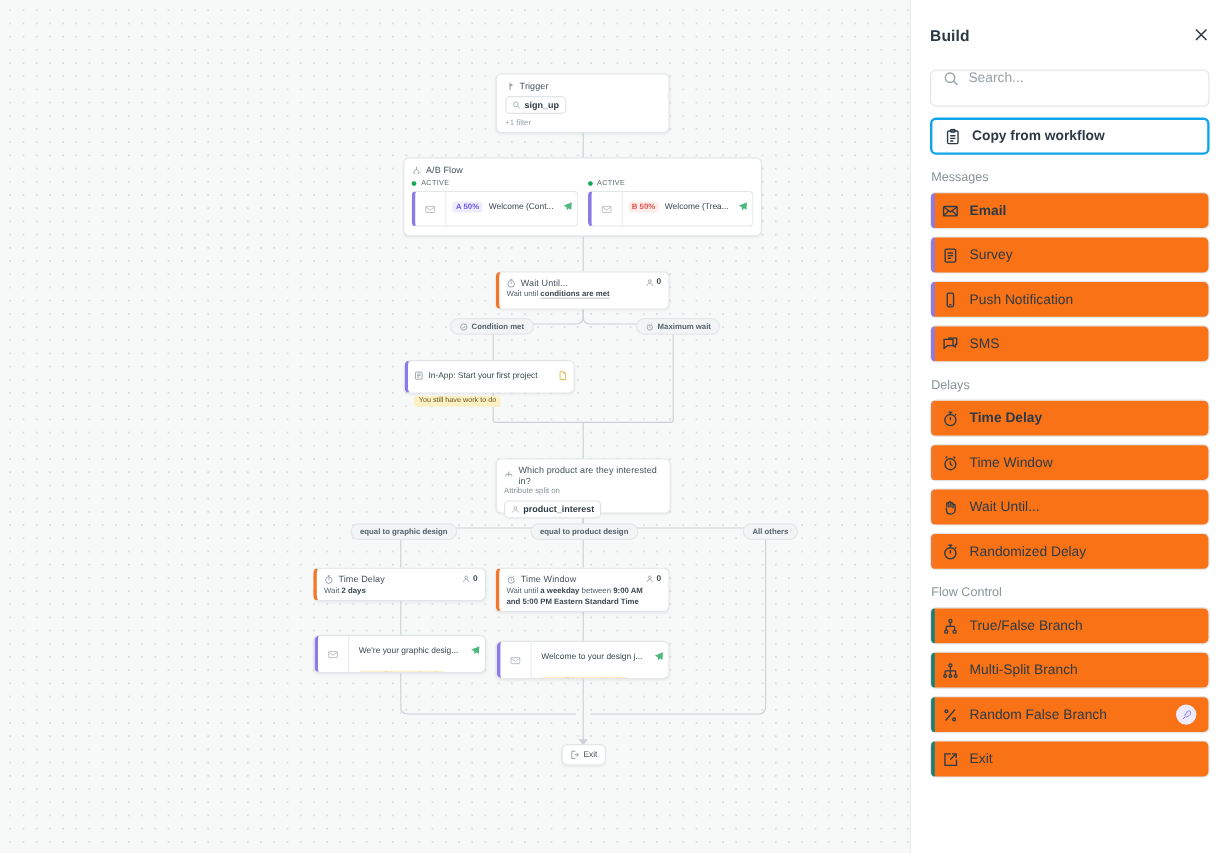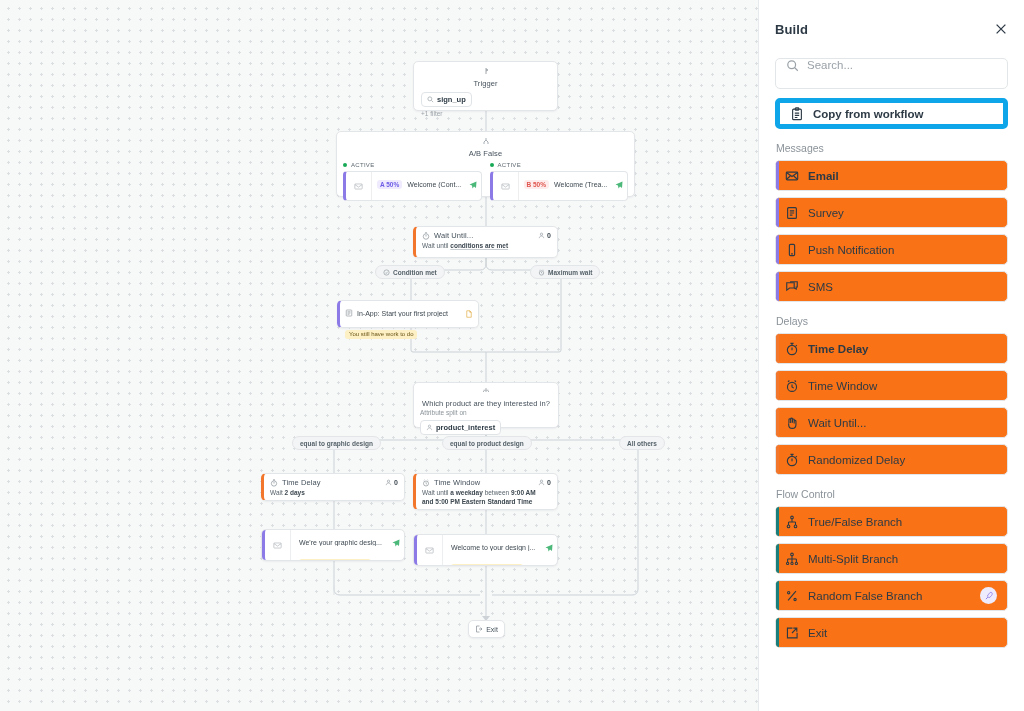--- a/index.html
+++ b/index.html
@@ -25,21 +25,21 @@
   .node {
     position:absolute;
     background:#fff;
     border:1px solid #e3e6e8;
     border-radius:5px;
     box-shadow:0 1px 2px rgba(16,24,40,.05);
   }
 
   
   #n-trigger { left:413px; top:61px; width:145px; height:50px; padding:5px 7px; }
-  .row-head { display:flex; align-items:center; gap:4px;flex-direction:column; }
+  .row-head { display:flex; align-items:center; gap:4px; }
   .node-ico { color:#8b9399; display:flex; align-items:center; flex:0 0 auto; }
   .node-title { font-size:7.5px; color:#46525c; letter-spacing:.1px; }
   .chip {
     display:inline-flex; align-items:center; gap:3px;
     background:#fff; border:1px solid #e1e4e7; border-radius:4px;
     padding:2px 5px; font-size:7.5px; font-weight:bold; color:#2f3c46;
     margin-top:4px;
   }
   .chip .node-ico { color:#9aa2a8; }
   .sub-note { font-size:6.5px; color:#9aa2a8; margin-top:3px; }
@@ -149,21 +149,21 @@
   }
   .search-box .node-ico { color:#9aa2a8; }
   .search-box input {
     border:0; outline:0; font-size:11.5px; color:#2d3a45;
     font-family:"Liberation Sans", sans-serif; width:100%; background:transparent;
   }
   .search-box input::placeholder { color:#9aa2a8; }
 
   .copy-btn {
     display:flex; align-items:center; gap:9px;
-    height:31px; border:5px solid #0ea5e9; border-radius:5px;
+    height:31px; border:2px solid #0ea5e9; border-radius:5px;
     padding:0 10px; cursor:pointer;
   }
   .copy-btn .node-ico { color:#2d3a45; }
   .copy-label { font-size:11.5px; font-weight:bold; color:#2d3a45; }
 
   .group-title {
     font-size:10.5px; color:#8b9399; margin:13px 0 6px 1px;
   }
   .item {
     display:flex; align-items:center; gap:9px;
@@ -243,21 +243,21 @@
       <div class="sub-note">+1 filter</div>
     </div>
 
     <div class="node" id="n-ab">
       <div class="row-head">
         <span class="node-ico">
           <svg width="8" height="8" viewBox="0 0 16 16" fill="none" stroke="currentColor" stroke-width="1.5">
             <path d="M8 2v4M8 6L4 10v4M8 6l4 4v4"></path>
           </svg>
         </span>
-        <span class="node-title">A/B False</span>
+        <span class="node-title">A/B Flow</span>
       </div>
       <div class="ab-cols">
         <div class="ab-col">
           <div class="active-row">
             <span class="dot-active"></span>
             <span class="active-label">ACTIVE</span>
           </div>
           <div class="msg-card">
             <div class="msg-thumb">
               <svg width="9" height="9" viewBox="0 0 16 16" fill="none" stroke="currentColor" stroke-width="1.3">

